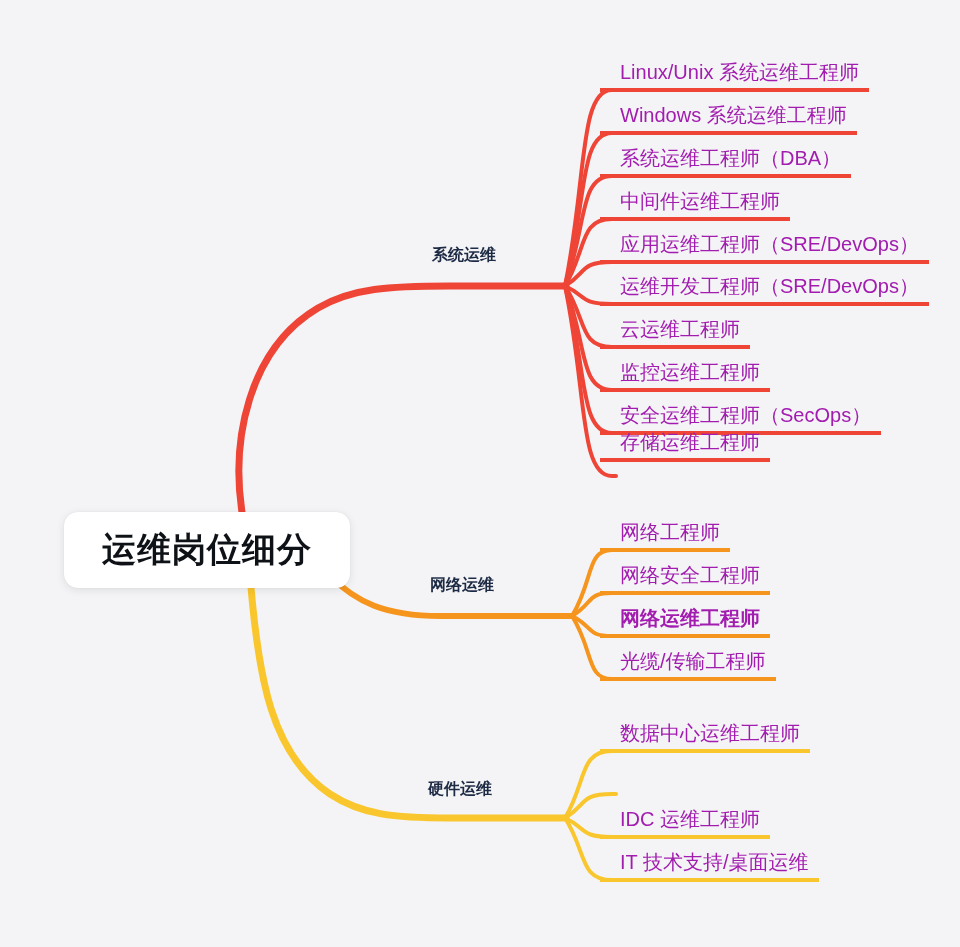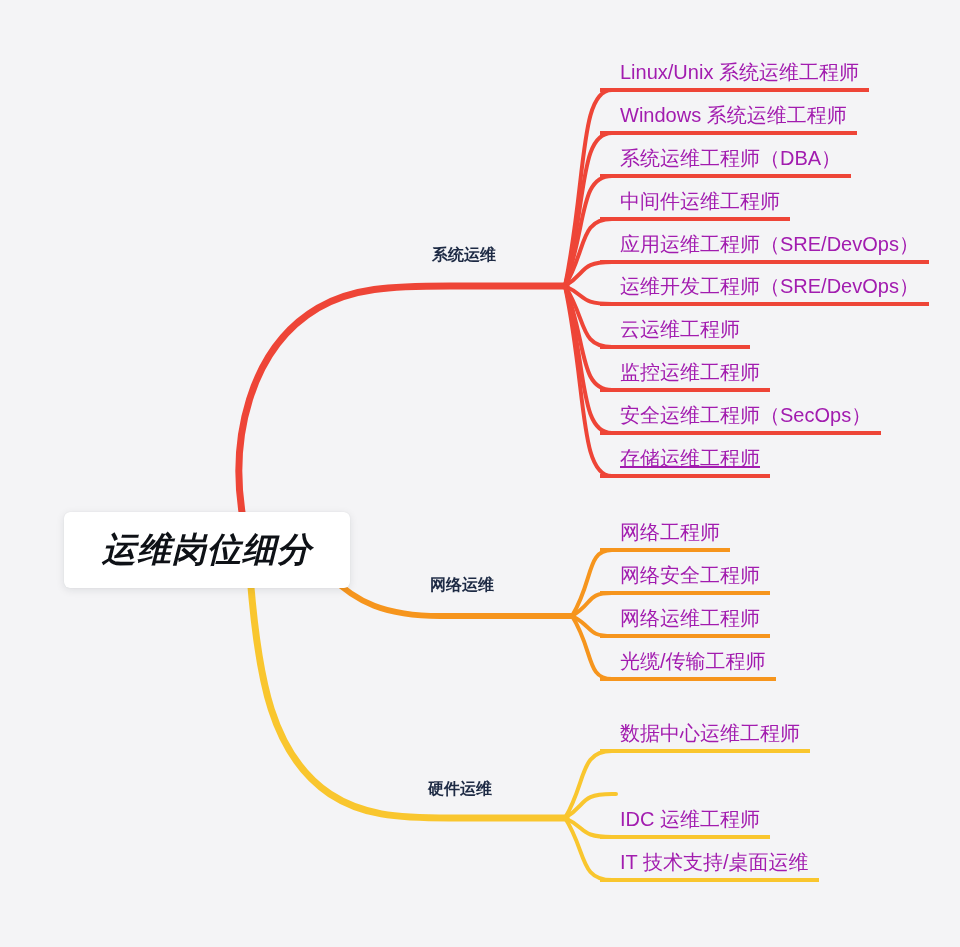--- a/index.html
+++ b/index.html
@@ -17,31 +17,30 @@
   .connectors {
     position: absolute;
     left: 0; top: 0;
     width: 960px; height: 947px;
   }
   .root-node {
     position: absolute;
     left: 64px; top: 512px;
     width: 286px; height: 76px;
     background: #ffffff;
-    border-radius: 6px;
+    border-radius: 14px;
     box-shadow: 0 2px 8px rgba(20,25,40,0.10), 0 0 1px rgba(20,25,40,0.12);
     display: flex;
     align-items: center;
     justify-content: center;
     font-size: 34px;
     font-weight: 800;
     color: #0e1116;
     letter-spacing: 1px;
     cursor: default;
-    font-style: italic;
   }
   .branch-label {
     position: absolute;
     font-size: 16px;
     font-weight: 700;
     color: #1d2a44;
     line-height: 30px;
     white-space: nowrap;
     cursor: default;
   }
@@ -109,24 +108,24 @@
 
   <div class="child b-red" style="top:58px;">Linux/Unix 系统运维工程师</div>
   <div class="child b-red" style="top:101px;">Windows 系统运维工程师</div>
   <div class="child b-red" style="top:144px;">系统运维工程师（DBA）</div>
   <div class="child b-red" style="top:187px;">中间件运维工程师</div>
   <div class="child b-red" style="top:230px;">应用运维工程师（SRE/DevOps）</div>
   <div class="child b-red" style="top:272px;text-align:center;">运维开发工程师（SRE/DevOps）</div>
   <div class="child b-red" style="top:315px;">云运维工程师</div>
   <div class="child b-red" style="top:358px;">监控运维工程师</div>
   <div class="child b-red" style="top:401px;">安全运维工程师（SecOps）</div>
-  <div class="child b-red" style="top:444px;text-decoration:underline;">存储运维工程师</div>
+  <div class="child b-red" style="top:428px;">存储运维工程师</div>
 
   <div class="child b-orange" style="top:518px;">网络工程师</div>
   <div class="child b-orange" style="top:561px;">网络安全工程师</div>
-  <div class="child b-orange" style="top:604px;">网络运维工程师</div>
+  <div class="child b-orange" style="top:604px;font-weight:bold;">网络运维工程师</div>
   <div class="child b-orange" style="top:647px;">光缆/传输工程师</div>
 
   <div class="child b-yellow" style="top:719px;">数据中心运维工程师</div>
   <div class="child b-yellow" style="top:805px;">IDC 运维工程师</div>
   <div class="child b-yellow" style="top:848px;">IT 技术支持/桌面运维</div>
 
 </div>
 
 </body></html>

